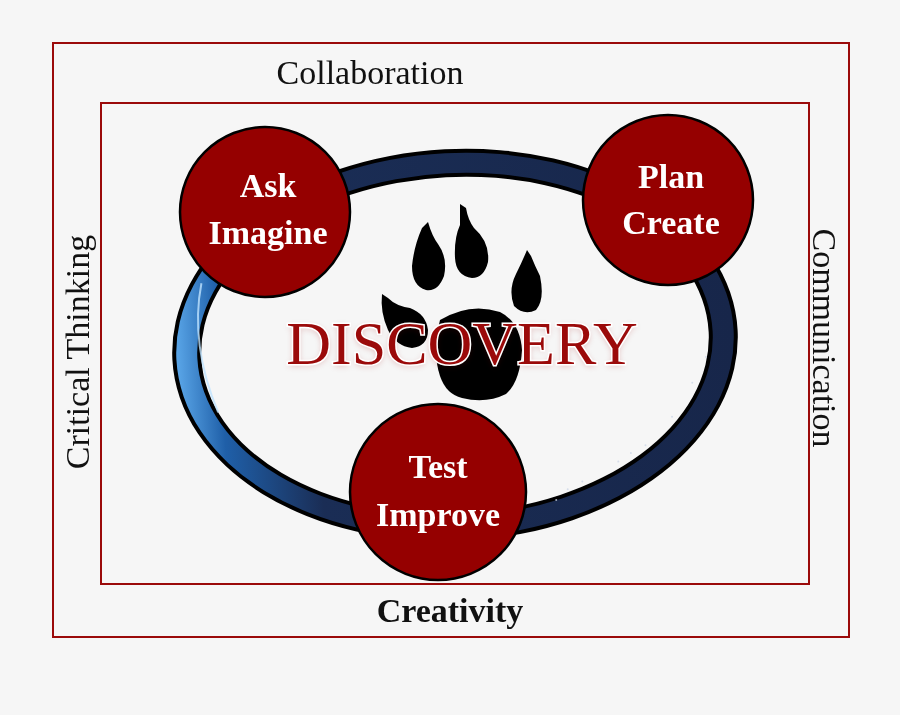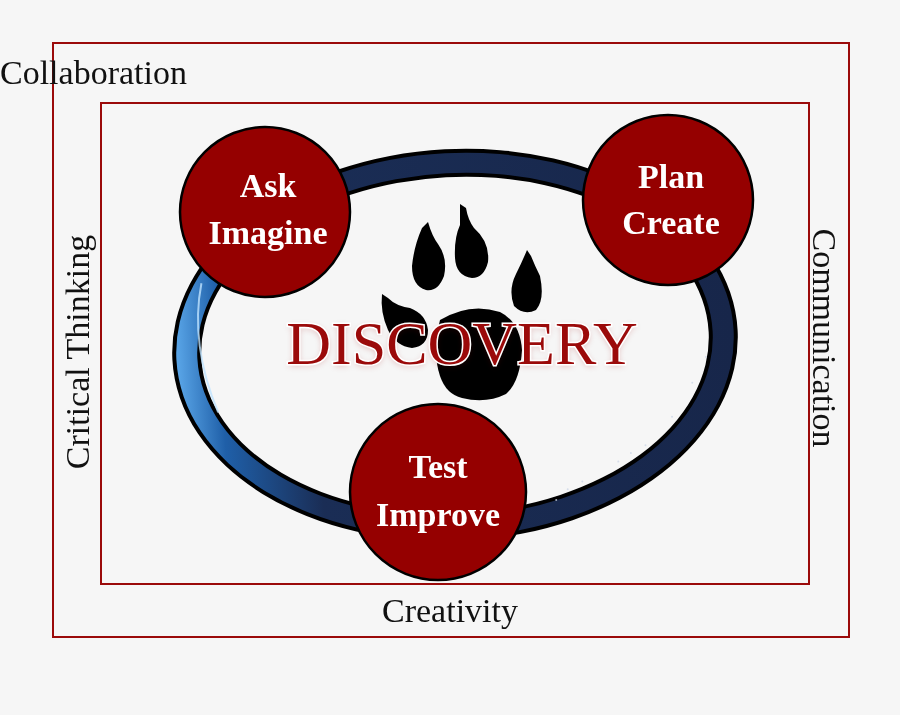--- a/index.html
+++ b/index.html
@@ -4,22 +4,22 @@
 <style>
   html, body { margin:0; padding:0; }
   body {
     width:900px; height:715px; background:#f6f6f6; position:relative; overflow:hidden;
     font-family:"Liberation Serif","DejaVu Serif",serif;
   }
   .box { position:absolute; box-sizing:border-box; border:2px solid #9b0a0a; }
   #outer-box { left:52px; top:42px; width:798px; height:596px; }
   #inner-box { left:100px; top:102px; width:710px; height:483px; }
   .label { position:absolute; color:#111; font-size:34px; white-space:nowrap; line-height:1; }
-  #label-top { left:0; width:740px; top:56px; text-align:left; }
-  #label-bottom { left:0; width:900px; top:594px; text-align:center; }
+  #label-top { left:0; width:740px; top:56px; text-align:center; }
+  #label-bottom { left:0; width:900px; top:594px; text-align:center;font-weight:bold; }
   #label-left { left:78px; top:352px; transform:translate(-50%,-50%) rotate(-90deg); }
   #label-right { left:824px; top:338px; transform:translate(-50%,-50%) rotate(90deg); }
   svg#diagram { position:absolute; left:0; top:0; }
   .circle-text { font-family:"Liberation Serif","DejaVu Serif",serif; font-weight:bold; fill:#fff; font-size:34px; text-anchor:middle; }
   .discovery { font-family:"Liberation Serif","DejaVu Serif",serif; fill:#9b0a0a; font-size:62px; text-anchor:middle; }
 </style>
 </head>
 <body>
 
 <div id="outer-box" class="box"></div>

